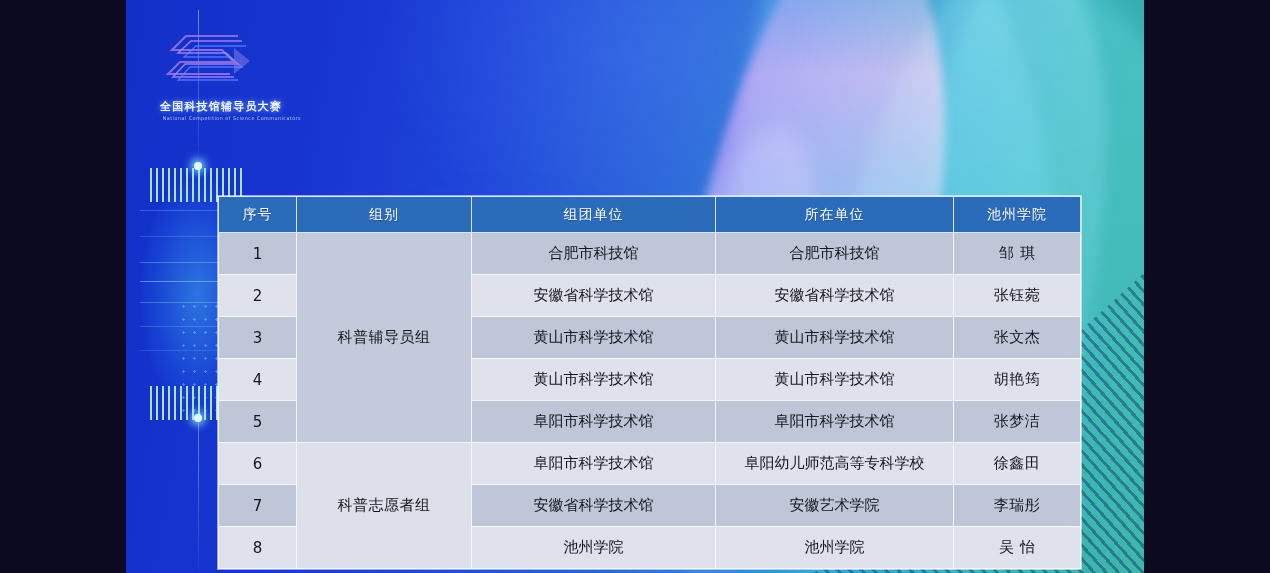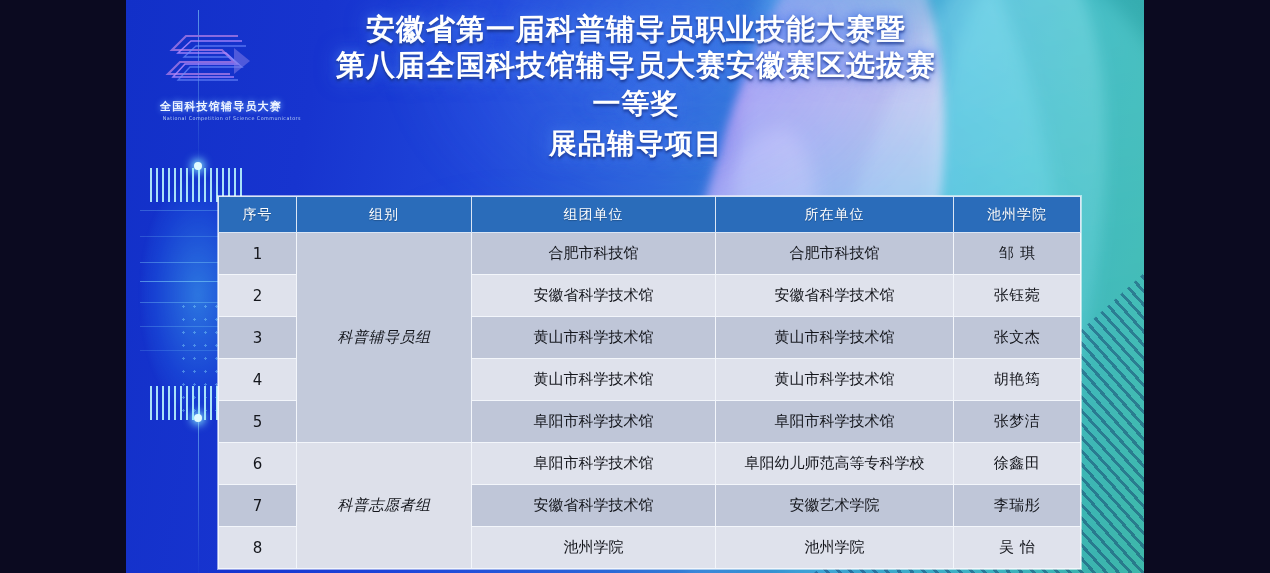--- a/index.html
+++ b/index.html
@@ -92,21 +92,21 @@
   #results-table th,#results-table td{
     border:1px solid #f3f6fb;text-align:center;color:#14161c;font-size:15px;
     height:41px;padding:0 2px;overflow:hidden;white-space:nowrap;}
   #results-table thead th{background:#2a6cba;color:#ffffff;font-size:14px;font-weight:normal;
     height:35px;letter-spacing:1px;border-color:#dbe6f5;
     text-shadow:0 1px 1px rgba(0,0,0,.25);}
   .col-no{width:78px;} .col-group{width:175px;} .col-team{width:244px;}
   .col-org{width:238px;} .col-player{width:127px;}
   tbody tr.odd td{background:#bfc6d8;}
   tbody tr.even td{background:#dfe2ec;}
-  td.group-cell{background:#c3cadb !important;font-size:15px;letter-spacing:.5px;font-style:italic;}
+  td.group-cell{background:#c3cadb !important;font-size:15px;letter-spacing:.5px;}
   td.group-cell.group-b{background:#dde0ea !important;margin-left:17px;}
   td.seq{font-size:16px;}
   td.player{letter-spacing:.5px;}
   .name-spaced{letter-spacing:6px;padding-left:6px;}
 </style>
 </head>
 <body>
 
 <div id="frame">
 
@@ -149,26 +149,20 @@
         </g>
         <g fill="none" stroke="#6d8dff" stroke-width="1.3" opacity=".7">
           <path d="M86 18 H36 L24 29 H70 L82 39 H30 L18 52 H78"></path>
         </g>
         <path d="M74 20 L90 33 L74 46 Z" fill="#7f7ae8" opacity=".55"></path>
       </svg>
       <div id="logo-cn">全国科技馆辅导员大赛</div>
       <div id="logo-en">National Competition of Science Communicators</div>
     </div>
 
-    <div id="title-block">
-      <div class="title-line" id="title-line1">安徽省第一届科普辅导员职业技能大赛暨</div>
-      <div class="title-line" id="title-line2">第八届全国科技馆辅导员大赛安徽赛区选拔赛</div>
-      <div class="title-line" id="title-award">一等奖</div>
-      <div class="title-line" id="title-project">展品辅导项目</div>
-    </div>
 
     <table id="results-table">
       <colgroup>
         <col class="col-no">
           <col class="col-group">
           <col class="col-team">
         <col class="col-org">
           <col class="col-player">
       </colgroup>
       <thead>

